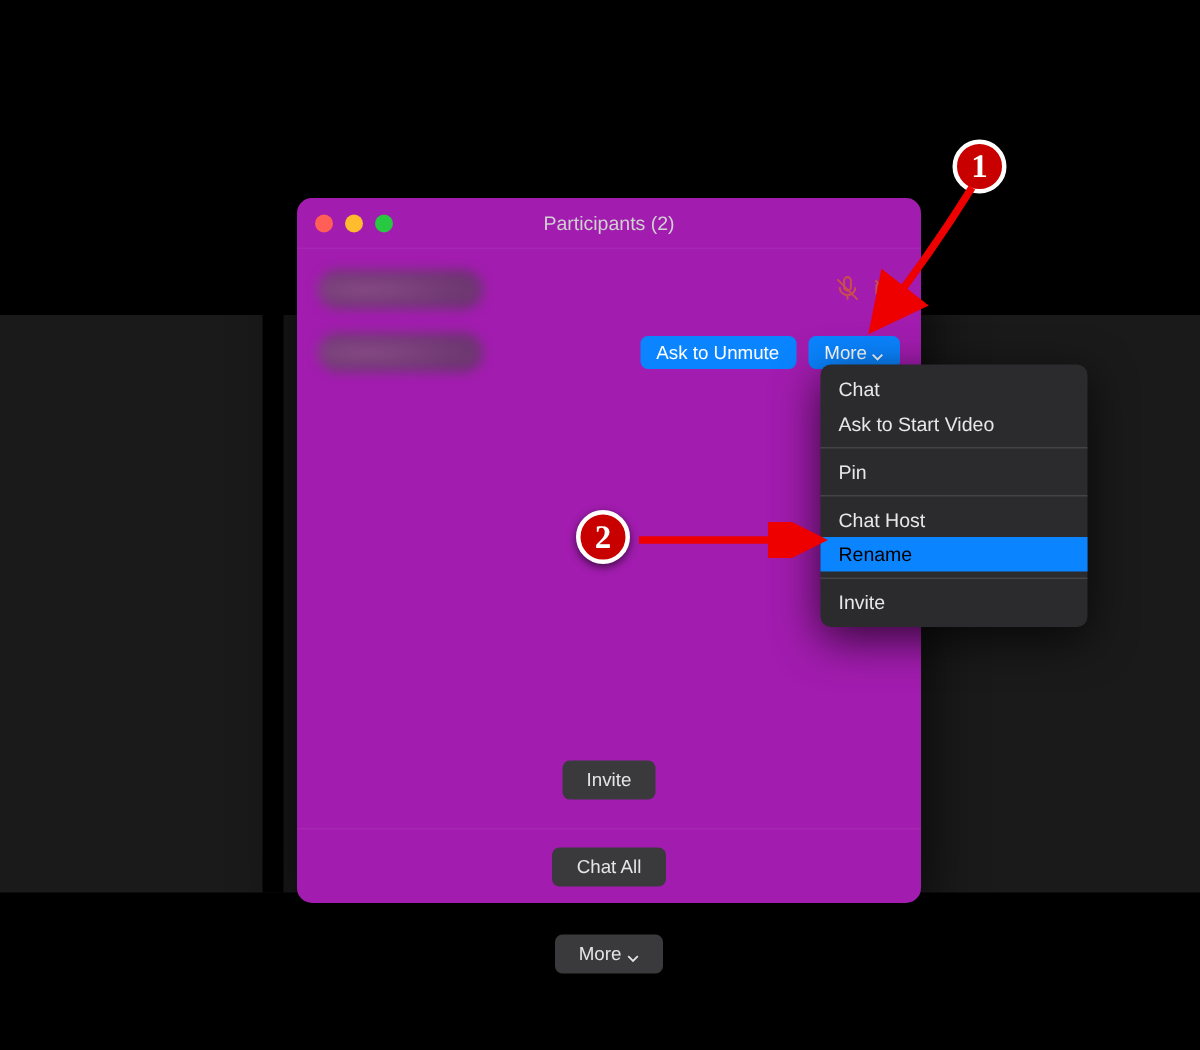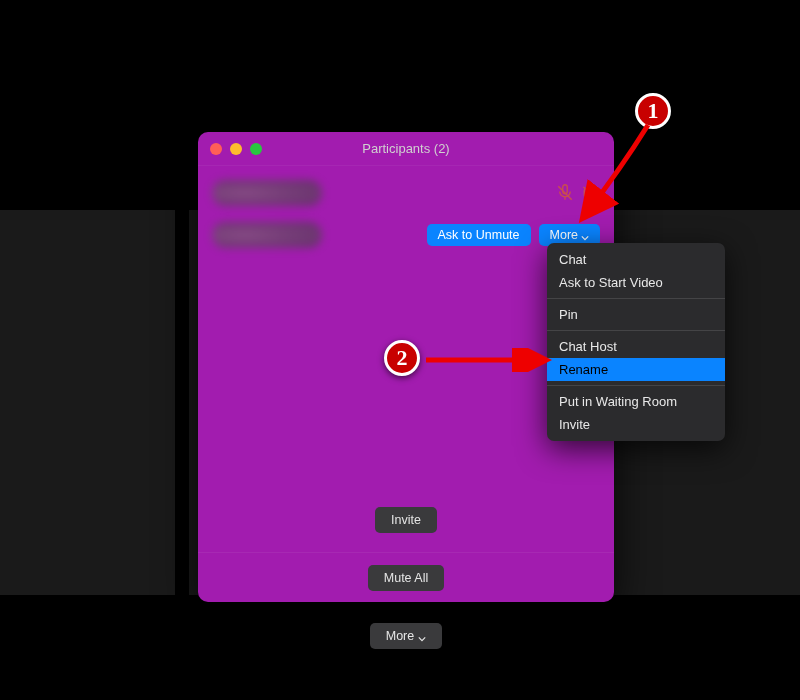--- a/index.html
+++ b/index.html
@@ -230,42 +230,41 @@
                 <path d="M1 3l4 4 4-4" stroke="#fff" stroke-width="1.5" fill="none"></path>
               </svg>
           </span>
         </button>
       </div>
     </div>
   </div>
 
   <div class="footer">
     <button class="btn-grey">Invite</button>
-    <button class="btn-grey">Mute All</button>
+    <button class="btn-grey">Chat All</button>
     <button class="btn-grey">
       <span>More</span>
       <span class="chev">
         <svg viewBox="0 0 10 10" width="8" height="8">
             <path d="M1 3l4 4 4-4" stroke="#e5e5e5" stroke-width="1.5" fill="none"></path>
           </svg>
       </span>
     </button>
   </div>
 </div>
 
 <div class="menu">
   <div class="menu-item">Chat</div>
   <div class="menu-item">Ask to Start Video</div>
   <div class="menu-sep"></div>
   <div class="menu-item">Pin</div>
   <div class="menu-sep"></div>
   <div class="menu-item">Chat Host</div>
   <div class="menu-item highlight">Rename</div>
   <div class="menu-sep"></div>
-  <div class="menu-item">Put in Waiting Room</div>
   <div class="menu-item">Invite</div>
 </div>
 
 <div class="callout" style="left:635px; top:93px;">
   <span>1</span>
 </div>
 <svg class="arrow" style="left:570px; top:115px;" width="100" height="115">
   <defs>
       <marker id="ah1" markerWidth="8" markerHeight="8" refX="6" refY="4" orient="auto">
         <path d="M0,0 L8,4 L0,8 Z" fill="#e00"></path>

